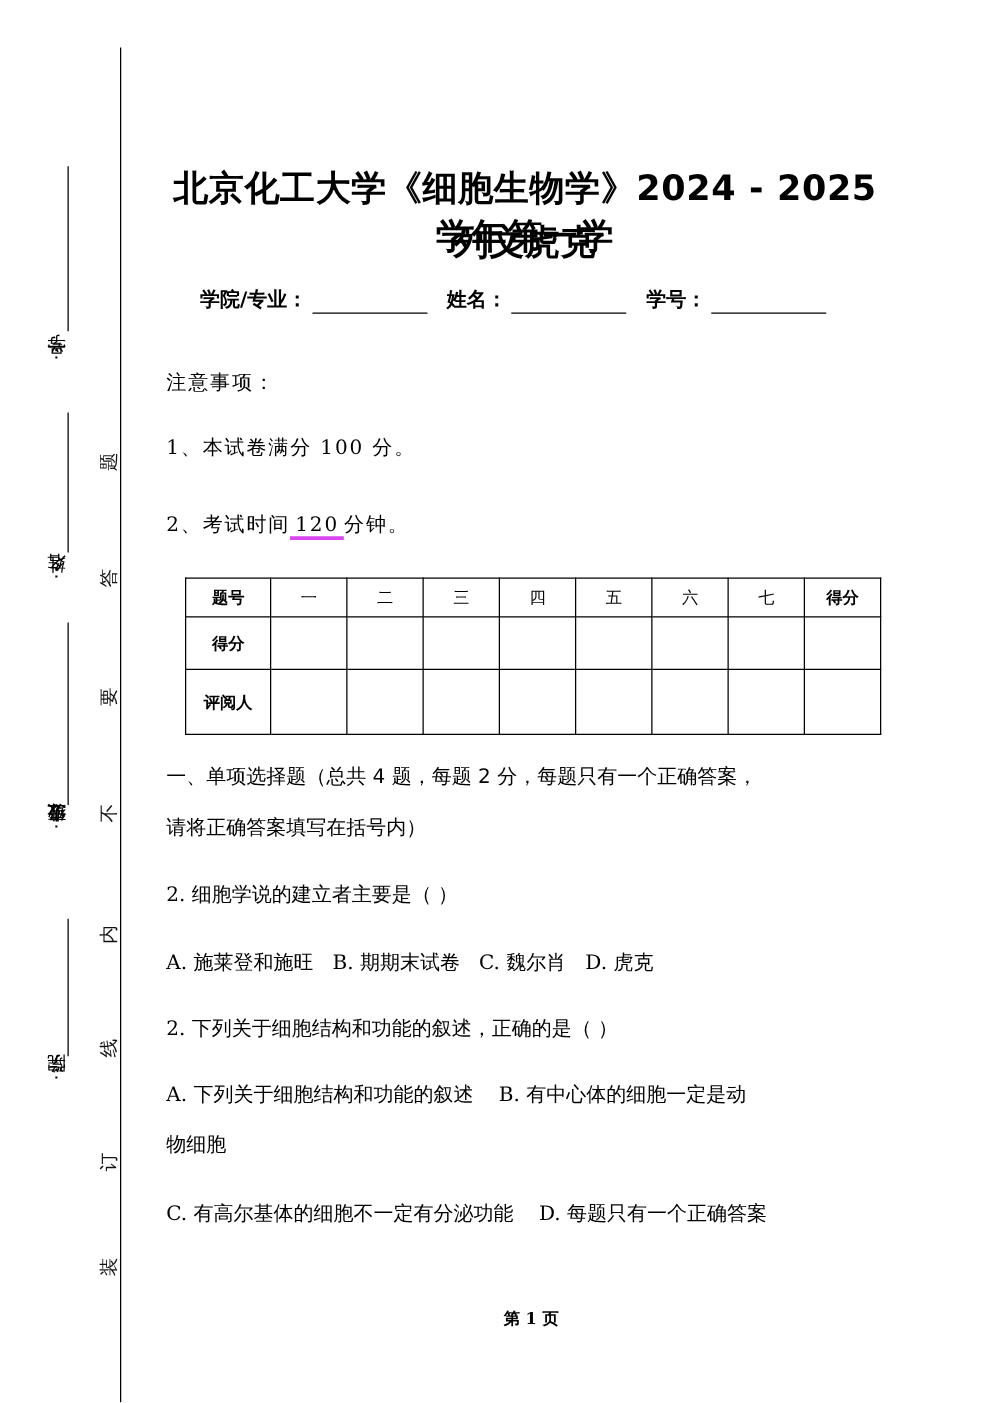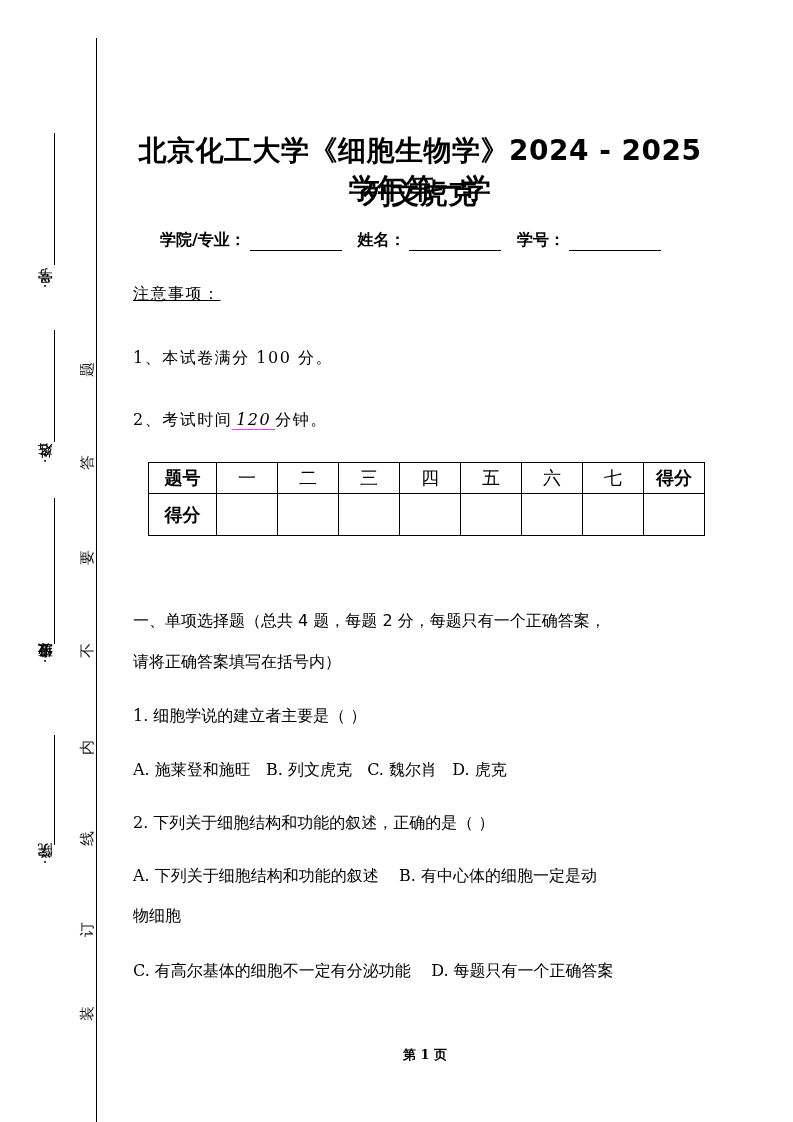--- a/index.html
+++ b/index.html
@@ -10,22 +10,22 @@
                   font-family:"DejaVu Sans", sans-serif; white-space:nowrap; }
   .seal-char { position:absolute; font-size:15px; transform:rotate(-90deg); left:80px;
                font-family:"DejaVu Sans", sans-serif; color:#111; }
   .title { position:absolute; left:120px; width:600px; text-align:center; font-weight:bold; font-size:28px;
            font-family:"DejaVu Sans", sans-serif; letter-spacing:0.5px; }
   .info-row { position:absolute; top:230px; left:160px; font-weight:bold; font-size:16px;
               font-family:"DejaVu Sans", sans-serif; white-space:nowrap; }
   .info-row .blank { display:inline-block; width:92px; border-bottom:1px solid #000; margin:0 10px 0 4px; height:16px; vertical-align:bottom; }
   .text { position:absolute; left:133px; font-size:16px; white-space:nowrap; letter-spacing:1.5px; }
   .text.tight { letter-spacing:0; }
-  .underline-val { display:inline-block; border-bottom:1px solid #d946ef; padding:0 4px;font-style:italic; }
-  table.score { position:absolute; left:148px; top:462px; border-collapse:collapse; font-family:"DejaVu Sans", sans-serif; font-size:18px; }
+  .underline-val { display:inline-block; border-bottom:3px solid #d946ef; padding:0 4px; }
+  table.score { position:absolute; left:148px; top:462px; border-collapse:collapse; font-family:"DejaVu Sans", sans-serif; font-size:13px; }
   table.score td { border:1px solid #000; text-align:center; padding:0; }
   table.score td.head { width:67px; font-weight:bold; }
   table.score td.col { width:60px; }
   .footer { position:absolute; top:1046px; left:0; width:850px; text-align:center; font-weight:bold; font-size:13px; }
 </style>
 </head>
 <body>
 
 <div class="vline" style="left:96px; top:38px; height:1084px;"></div>
 
@@ -52,21 +52,21 @@
 
 <div class="title" style="top:132px;">北京化工大学《细胞生物学》2024 - 2025 学年第一学</div>
 <div class="title" style="top:175px;">列文虎克</div>
 
 <div class="info-row">
   <span>学院/专业：</span><span class="blank"></span>
   <span>姓名：</span><span class="blank"></span>
   <span>学号：</span><span class="blank"></span>
 </div>
 
-<div class="text" style="top:284px;text-decoration:underline;">注意事项：</div>
+<div class="text" style="top:296px;">注意事项：</div>
 <div class="text" style="top:348px;">1、本试卷满分 100 分。</div>
 <div class="text" style="top:410px;">
   <span>2、考试时间</span><span class="underline-val">120</span><span>分钟。</span>
 </div>
 
 <table class="score">
   <tbody>
       <tr style="height:31px;">
     <td class="head">题号</td>
     <td class="col">一</td>
@@ -82,27 +82,38 @@
     <td class="head">得分</td>
     <td class="col"></td>
     <td class="col"></td>
     <td class="col"></td>
     <td class="col"></td>
     <td class="col"></td>
     <td class="col"></td>
     <td class="col"></td>
     <td class="col"></td>
   </tr>
+  <tr style="height:52px;">
+    <td class="head">评阅人</td>
+    <td class="col"></td>
+    <td class="col"></td>
+    <td class="col"></td>
+    <td class="col"></td>
+    <td class="col"></td>
+    <td class="col"></td>
+    <td class="col"></td>
+    <td class="col"></td>
+  </tr>
 </tbody>
   </table>
 
 <div class="text tight" style="top:611px; font-family:'DejaVu Sans', sans-serif;">一、单项选择题（总共 4 题，每题 2 分，每题只有一个正确答案，</div>
 <div class="text tight" style="top:652px; font-family:'DejaVu Sans', sans-serif;text-align:center;">请将正确答案填写在括号内）</div>
 
-<div class="text tight" style="top:706px;">1. 细胞学说的建立者主要是（    ）</div>
-<div class="text tight" style="top:760px; white-space:pre;">A. 施莱登和施旺   B. 列文虎克   C. 魏尔肖   D. 虎克</div>
+<div class="text tight" style="top:706px;">2. 细胞学说的建立者主要是（    ）</div>
+<div class="text tight" style="top:760px; white-space:pre;">A. 施莱登和施旺   B. 期期末试卷   C. 魏尔肖   D. 虎克</div>
 
 <div class="text tight" style="top:813px;">2. 下列关于细胞结构和功能的叙述，正确的是（    ）</div>
 <div class="text tight" style="top:866px; white-space:pre;">A. 下列关于细胞结构和功能的叙述    B. 有中心体的细胞一定是动</div>
 <div class="text tight" style="top:906px;">物细胞</div>
 <div class="text tight" style="top:961px; white-space:pre;">C. 有高尔基体的细胞不一定有分泌功能    D. 每题只有一个正确答案</div>
 
 <div class="footer">第 1 页</div>
 
 </body></html>

